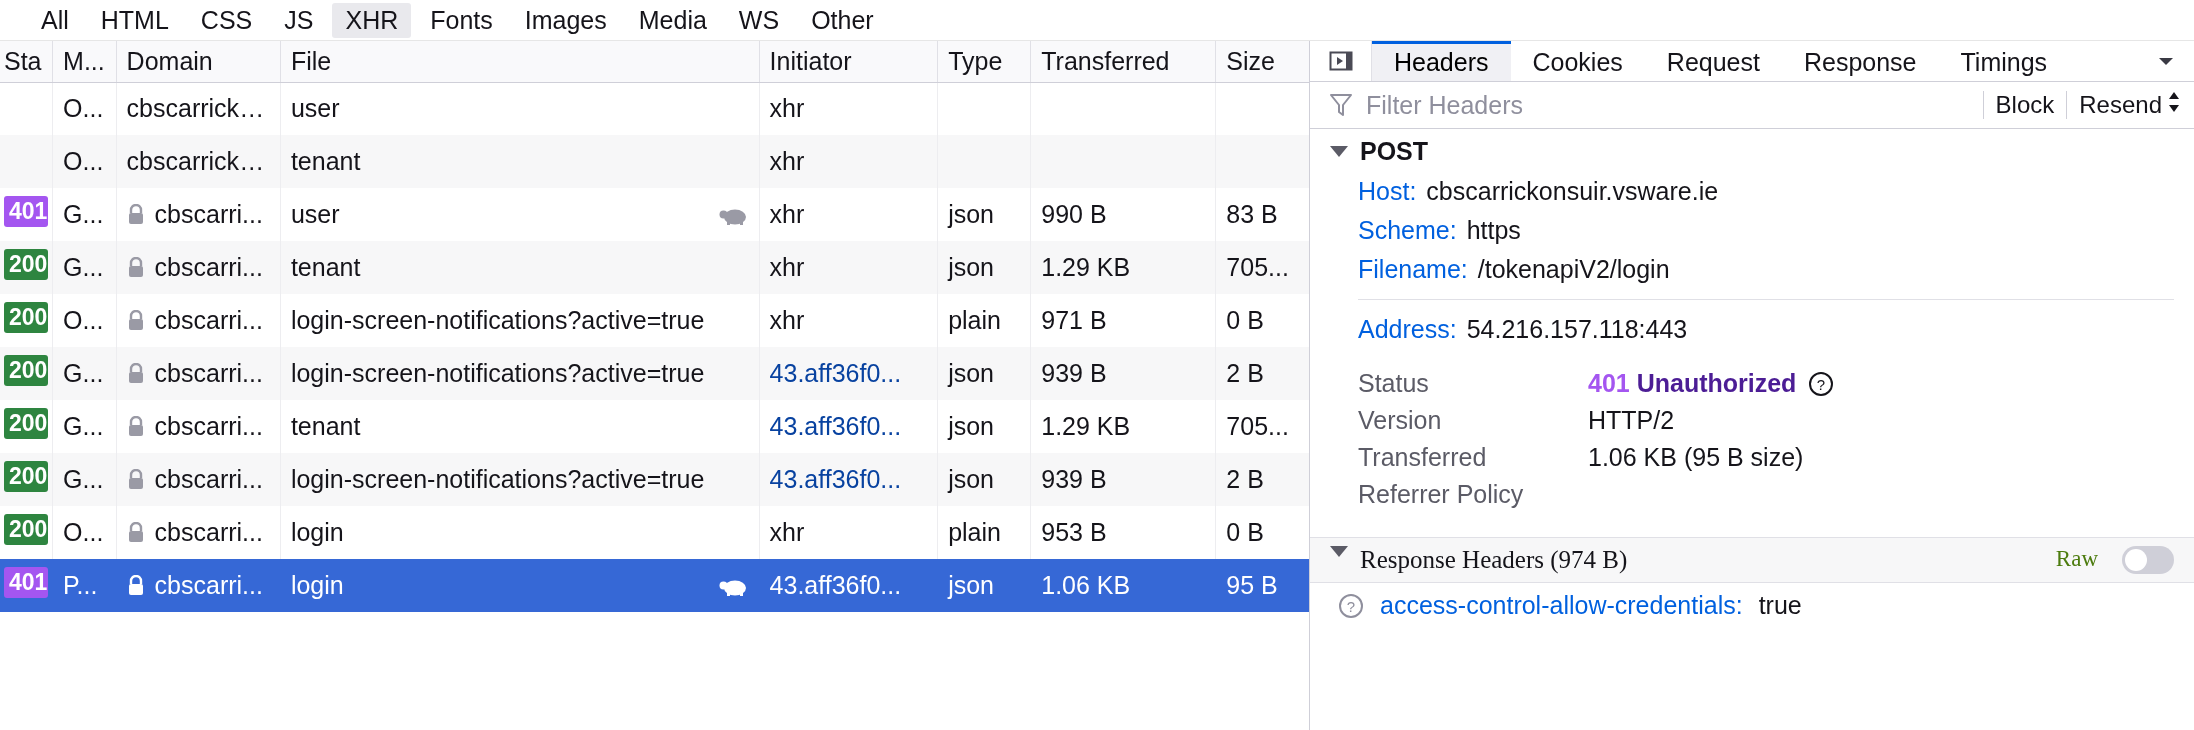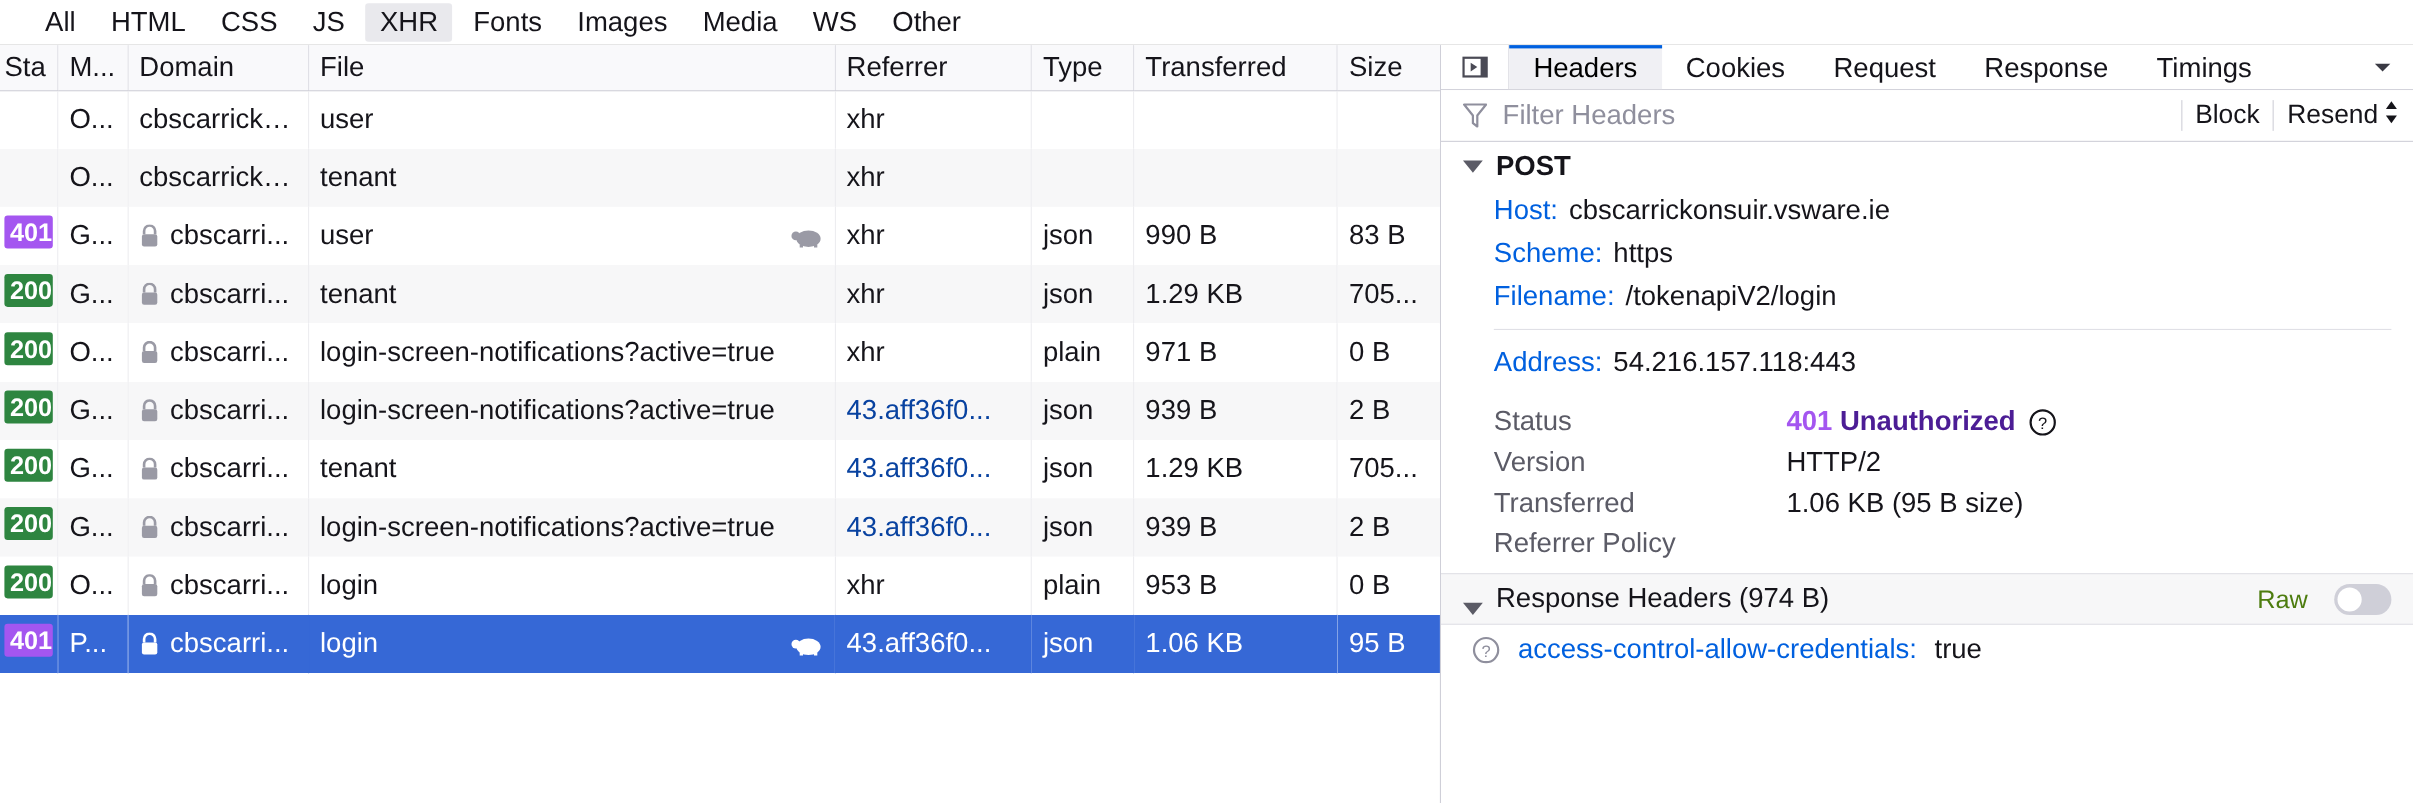--- a/index.html
+++ b/index.html
@@ -121,32 +121,33 @@
     display: flex; align-items: center; gap: 12px;
     padding: 8px 20px 6px 20px; font-size: 25px; font-weight: 700; color: #15141a;
   }
   .twisty { width: 0; height: 0; border-left: 9px solid transparent; border-right: 9px solid transparent;
             border-top: 11px solid #5b5b66; flex: 0 0 auto; }
   .kv-row { display: flex; align-items: baseline; padding: 5px 20px 5px 48px; font-size: 25px; }
   .kv-key { color: #0060df; margin-right: 10px; white-space: nowrap; }
   .kv-val { color: #15141a; }
   .divider { height: 1px; background: #e0e0e6; margin: 10px 20px 10px 48px; }
 
-  .meta-row { display: flex; align-items: flex-end; padding: 4px 20px 4px 48px; font-size: 25px; gap: 36px; }
+  .meta-row { display: flex; align-items: flex-end; padding: 4px 20px 4px 48px; font-size: 25px; }
   .meta-label { width: 230px; flex: 0 0 230px; color: #5b5b66; }
   .meta-value { color: #15141a; display: flex; align-items: center; gap: 12px; }
   .status-code-num { color: #a456f0; font-weight: 700; }
   .status-code-text { color: #4c1d95; font-weight: bold; }
   .q-icon { width: 26px; height: 26px; flex: 0 0 auto; }
 
   .resp-head {
-    display: flex; align-items: flex-end; gap: 12px;
+    display: flex; align-items: flex-start; gap: 12px;
     padding: 8px 20px 8px 20px; font-size: 25px; font-weight: 400; color: #15141a;
     background: #f7f7f8; border-top: 1px solid #e0e0e6; border-bottom: 1px solid #e0e0e6;
-    margin-top: 8px;
+    margin-top: 24px;
+    font-family: Liberation Serif, serif;
   }
   .resp-head .grow { flex: 1 1 auto; }
   .raw-label { color: #4d7c0f; font-size: 23px; margin-right: 12px; }
   .toggle {
     width: 52px; height: 28px; border-radius: 14px; background: #cfcfd8;
     display: inline-flex; align-items: center; padding: 3px; flex: 0 0 auto;
   }
   .toggle .knob { width: 22px; height: 22px; border-radius: 50%; background: #fff; }
   .hdr-item { display: flex; align-items: center; gap: 16px; padding: 8px 20px 8px 28px; font-size: 25px; }
   .hdr-name { color: #0060df; }
@@ -173,21 +174,21 @@
   <div class="split">
 
     <div class="left-pane">
       <table class="net-table">
         <thead>
           <tr id="thead-row">
               <th class="col-status">Sta</th>
               <th class="col-method">M...</th>
               <th class="col-domain">Domain</th>
               <th class="col-file">File</th>
-              <th class="col-initiator">Referrer</th>
+              <th class="col-initiator">Initiator</th>
               <th class="col-type">Type</th>
               <th class="col-transferred">Transferred</th>
               <th class="col-size">Size</th>
             </tr>
         </thead>
         <tbody id="tbody">
             <tr class="odd">
               <td class="col-status"></td>
               <td class="col-method">O...</td>
               <td class="col-domain">

